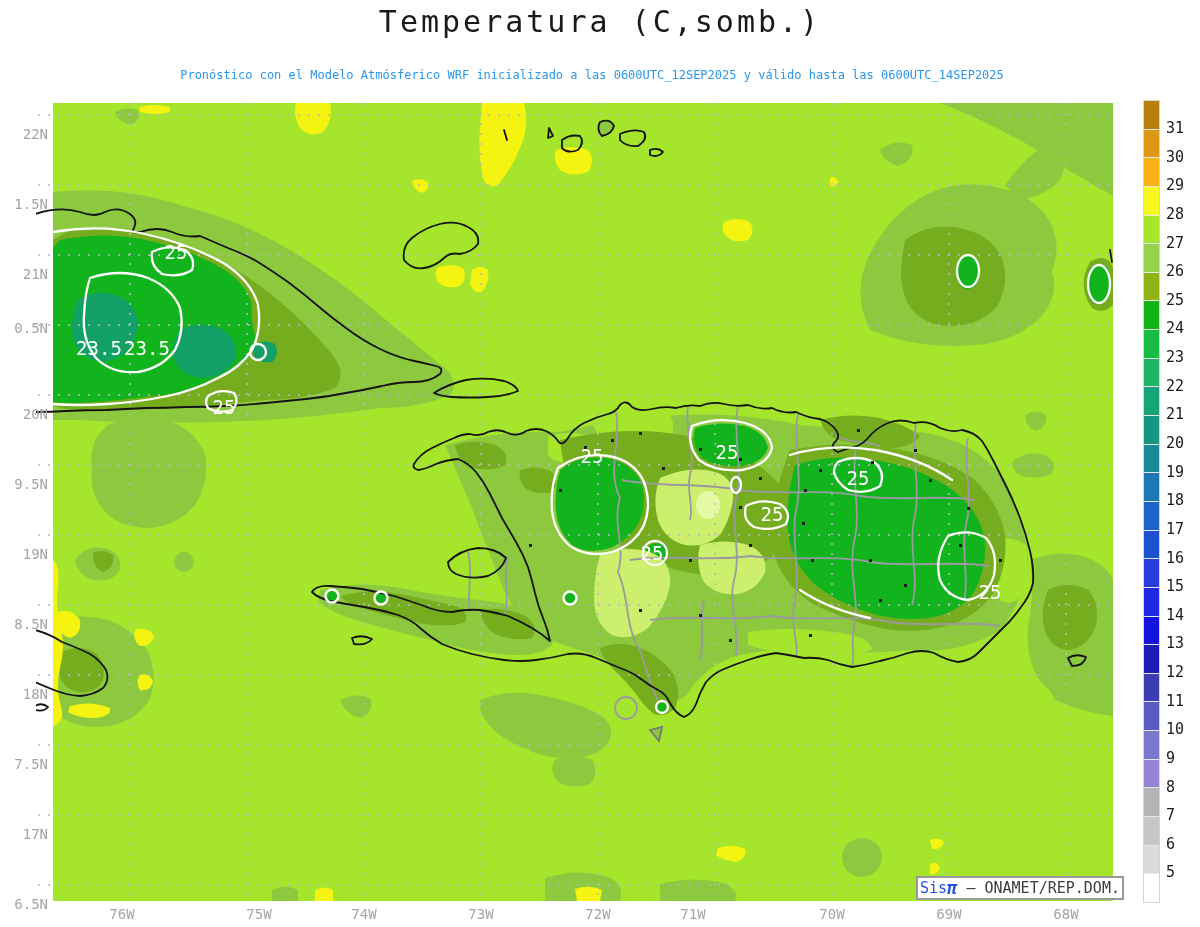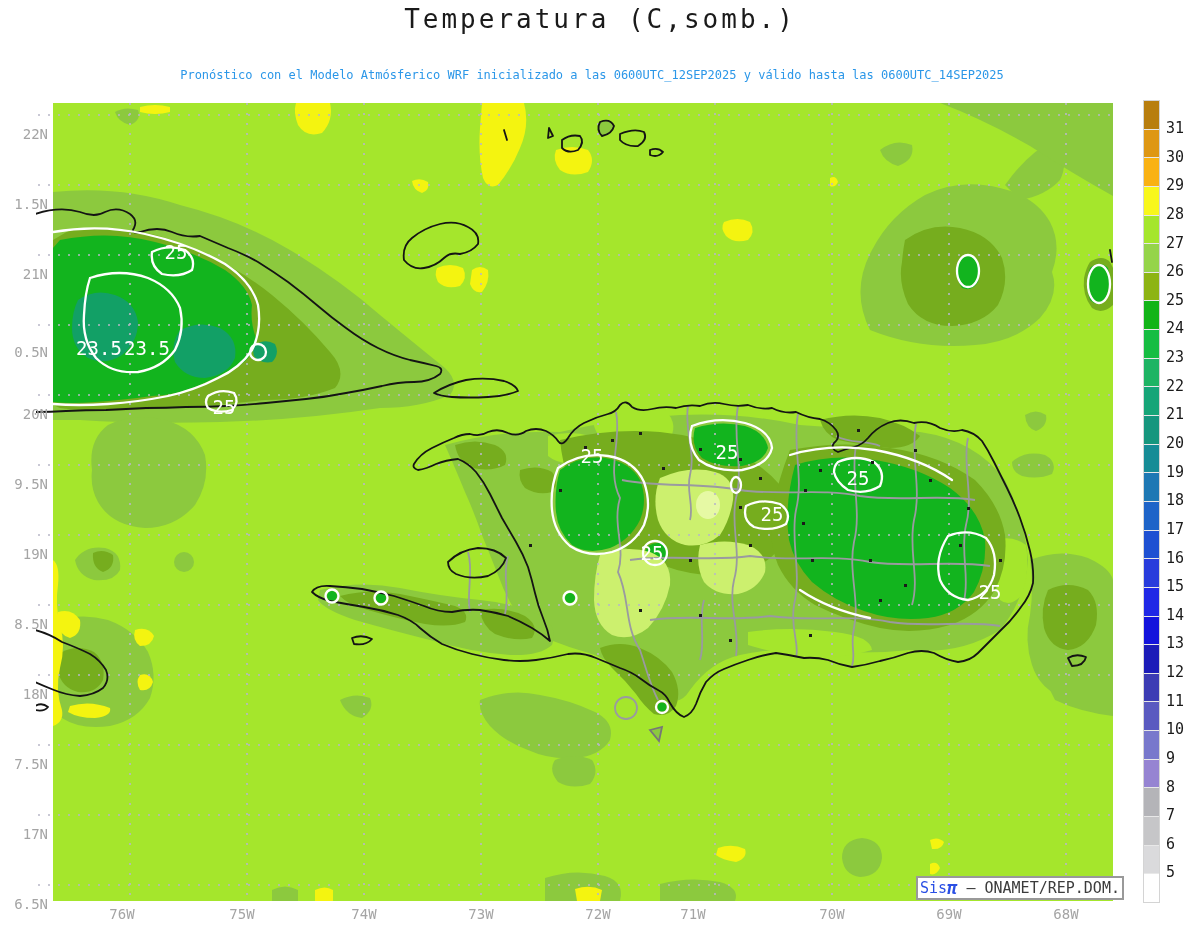--- a/index.html
+++ b/index.html
@@ -1,19 +1,19 @@
 <!DOCTYPE html>
 <html><head>
 <meta charset="utf-8">
 <style>
   html,body{margin:0;padding:0;background:#fff;}
   .page{position:relative;width:1200px;height:927px;background:#fff;overflow:hidden;
         font-family:"DejaVu Sans Mono","Liberation Mono",monospace;}
   .title{position:absolute;top:4px;left:0;width:1200px;text-align:center;
-         font-size:26px;letter-spacing:3px;color:#1a1a1a;}
+         font-size:30px;letter-spacing:3px;color:#1a1a1a;}
   .sub1{position:absolute;top:45px;left:0;width:1200px;text-align:center;
         font-size:17px;color:#2222cc;white-space:nowrap;}
   .sub1 .gap{display:inline-block;width:26px;}
   .sub2{position:absolute;top:68px;left:0;width:1184px;text-align:center;
         font-size:12px;color:#2b97e8;white-space:nowrap;}
   .axis-label{position:absolute;color:#a4a4a4;font-size:14px;}
   .lat{left:4px;width:44px;text-align:right;margin-top:20px;}
   .lon{top:906px;width:60px;text-align:center;}
   .cbar{position:absolute;left:1143px;top:100px;width:17px;height:803px;
         display:flex;flex-direction:column;gap:1px;background:#e8e8e8;
@@ -278,32 +278,32 @@
           <rect x="559" y="489" width="3" height="3"></rect>
         <rect x="529" y="544" width="3" height="3"></rect>
           <rect x="699" y="614" width="3" height="3"></rect>
       </g>
     </g>
   </svg>
 
   <div class="axis-label lat" style="top:106px">22N</div>
   <div class="axis-label lat" style="top:176px">1.5N</div>
   <div class="axis-label lat" style="top:246px">21N</div>
-  <div class="axis-label lat" style="top:324px">0.5N</div>
+  <div class="axis-label lat" style="top:300px">0.5N</div>
   <div class="axis-label lat" style="top:386px">20N</div>
   <div class="axis-label lat" style="top:456px">9.5N</div>
   <div class="axis-label lat" style="top:526px">19N</div>
   <div class="axis-label lat" style="top:596px">8.5N</div>
   <div class="axis-label lat" style="top:666px">18N</div>
   <div class="axis-label lat" style="top:736px">7.5N</div>
   <div class="axis-label lat" style="top:806px">17N</div>
   <div class="axis-label lat" style="top:876px">6.5N</div>
 
   <div class="axis-label lon" style="left:92px">76W</div>
-  <div class="axis-label lon" style="left:212px">75W</div>
+  <div class="axis-label lon" style="left:229px">75W</div>
   <div class="axis-label lon" style="left:334px">74W</div>
   <div class="axis-label lon" style="left:451px">73W</div>
   <div class="axis-label lon" style="left:568px">72W</div>
   <div class="axis-label lon" style="left:663px">71W</div>
   <div class="axis-label lon" style="left:802px">70W</div>
   <div class="axis-label lon" style="left:919px">69W</div>
   <div class="axis-label lon" style="left:1036px">68W</div>
 
   <div class="cbar">
     <div style="background: rgb(184, 126, 14);"></div>

